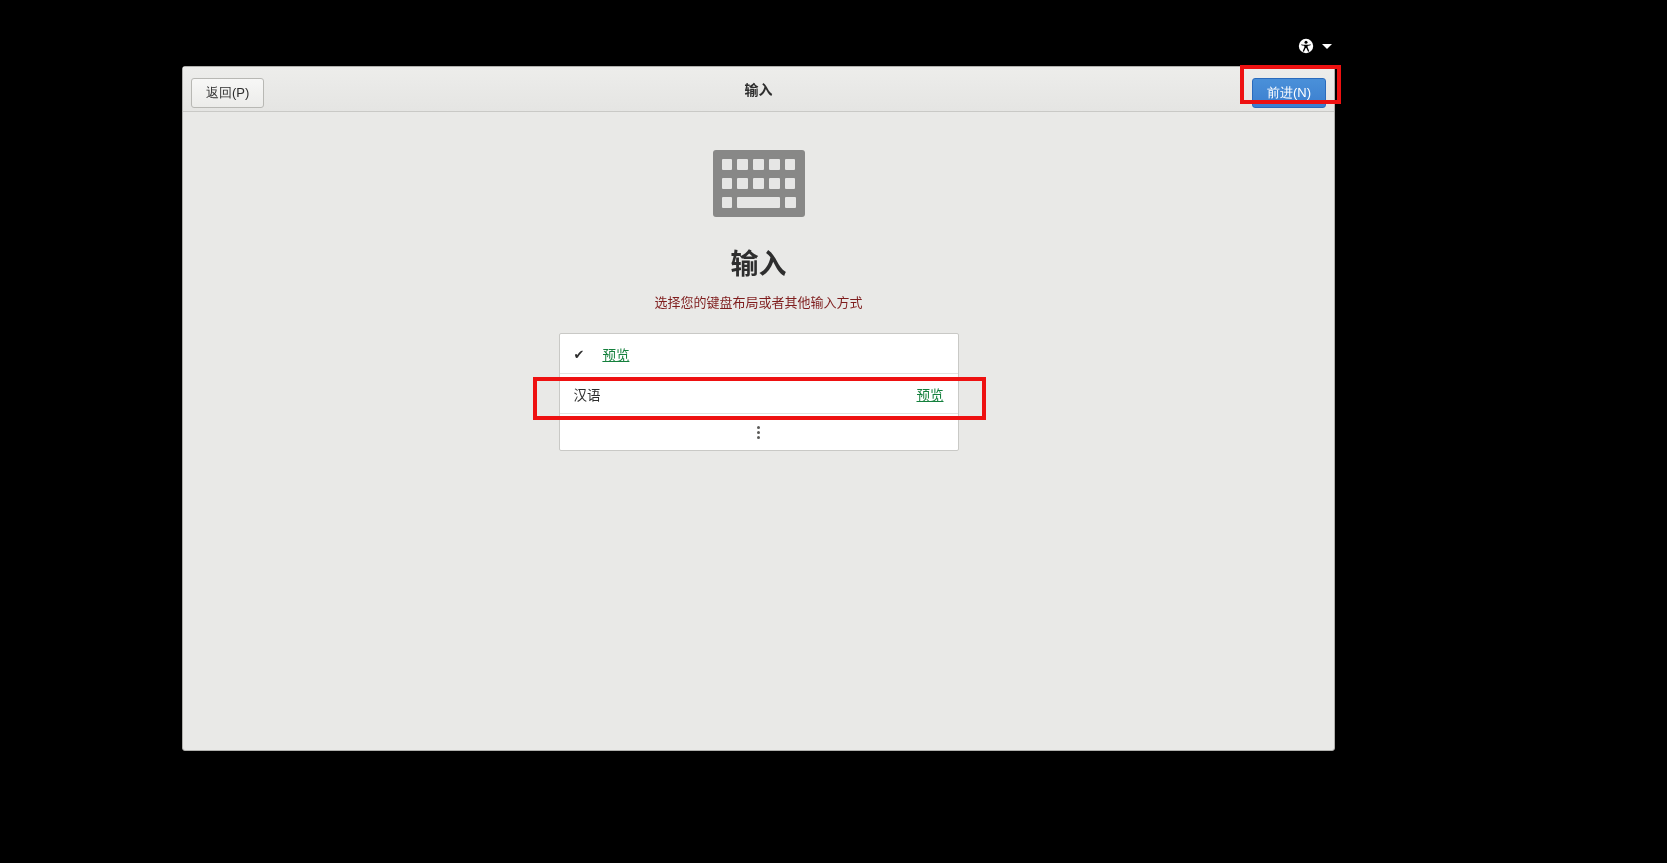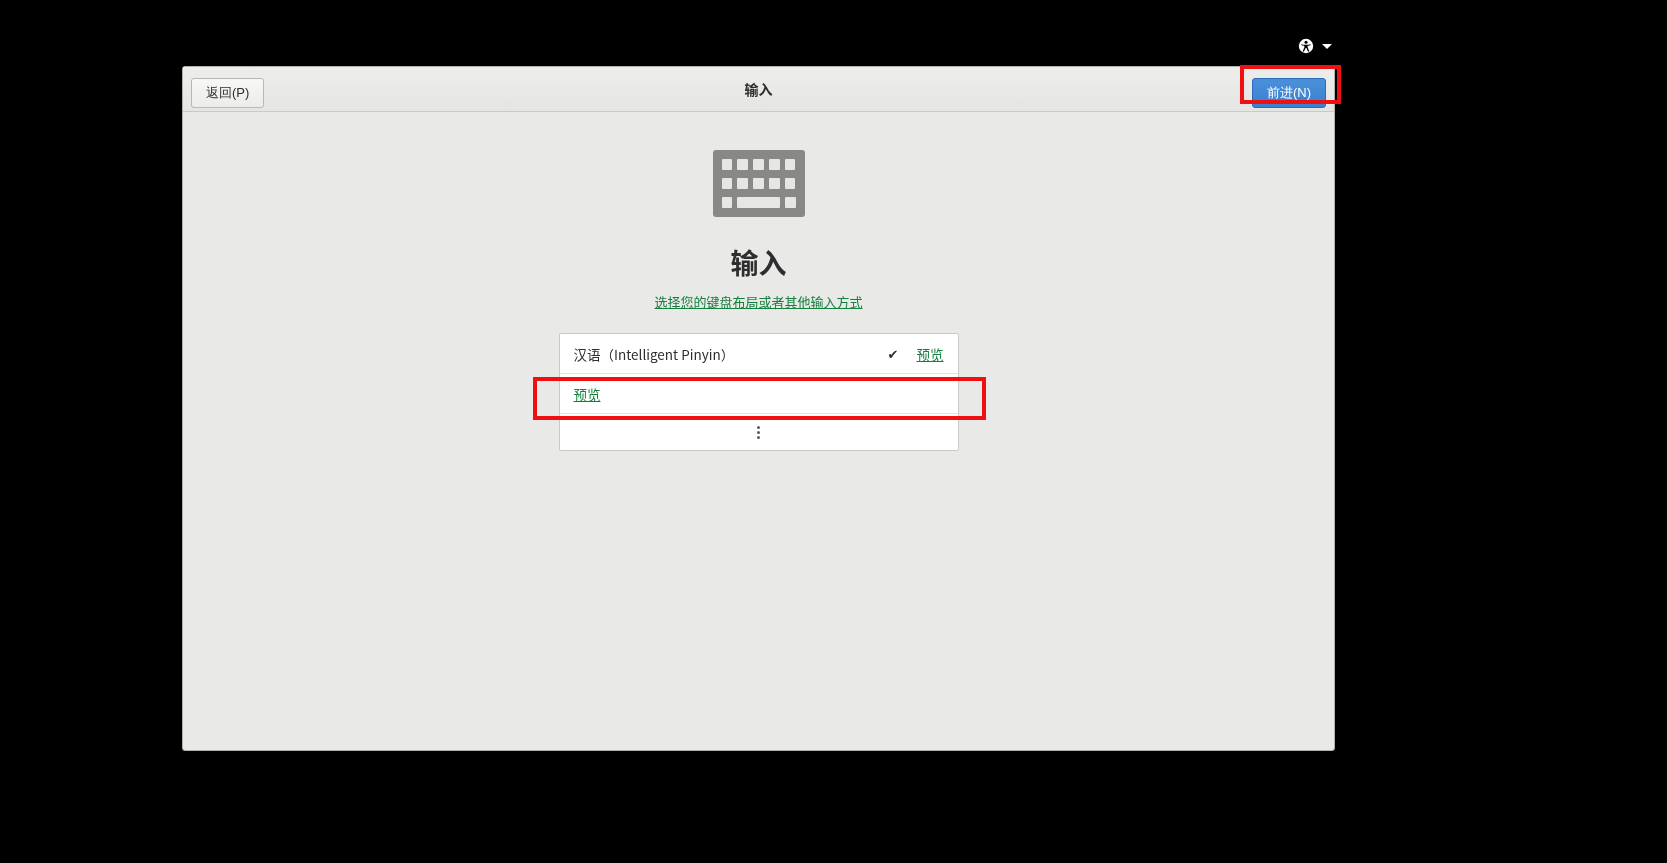--- a/index.html
+++ b/index.html
@@ -107,22 +107,21 @@
 
     .page-h1 {
       margin-top: 25px;
       font-size: 28px;
       color: #2e2e2e;
       font-weight: 600;
     }
     .page-sub {
       margin-top: 10px;
       font-size: 13px;
-      color: #15803d;
-      text-decoration: underline;
+      color: #7f1d1d;
     }
 
     .listbox {
       margin-top: 22px;
       width: 400px;
       border: 1px solid #c9c9c6;
       background: #fff;
       border-radius: 2px;
     }
     .listrow {
@@ -216,25 +215,25 @@
             <div class="kbd-key space"></div>
             <div class="kbd-key"></div>
           </div>
       </div>
 
       <div class="page-h1">输入</div>
       <div class="page-sub">选择您的键盘布局或者其他输入方式</div>
 
       <div class="listbox">
         <div class="listrow">
-          <span class="row-label">汉语（Intelligent Pinyin）</span>
           <span class="row-check">✔</span>
           <a class="row-preview">预览</a>
         </div>
         <div class="listrow">
+          <span class="row-label">汉语</span>
           <a class="row-preview">预览</a>
         </div>
         <div class="listrow more-row">
           <span class="vdots">
               <span></span>
               <span></span>
               <span></span>
             </span>
         </div>
       </div>

